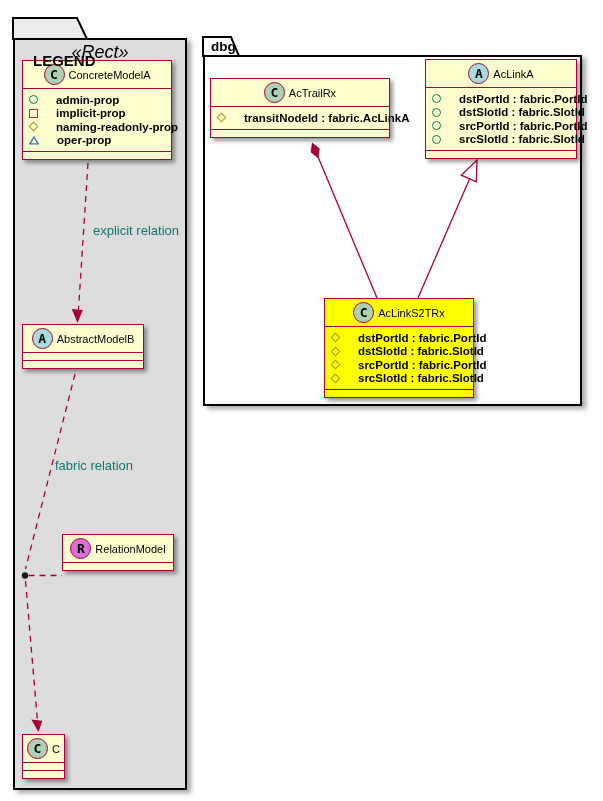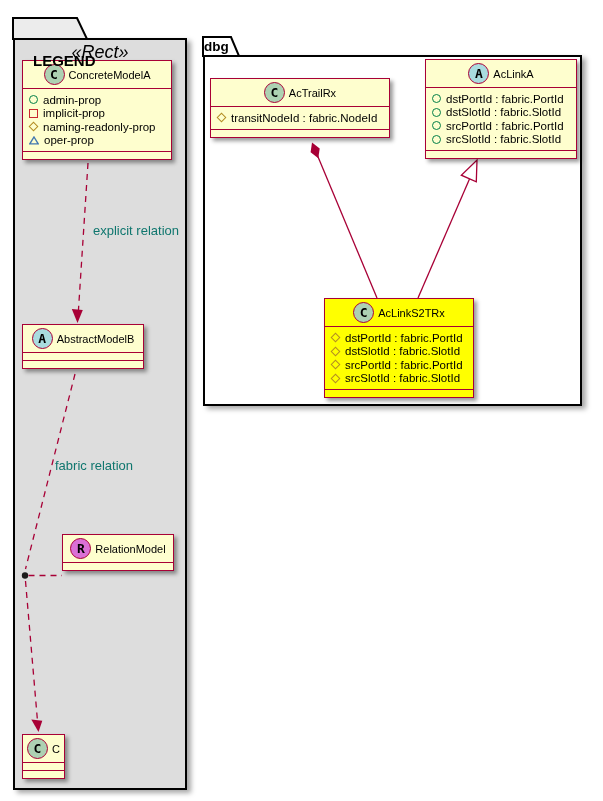--- a/index.html
+++ b/index.html
@@ -8,21 +8,21 @@
     background:#fff;color:#000;
     font-family:"Liberation Sans",sans-serif;
   }
   
   .pkg-body{position:absolute;z-index:1;box-sizing:border-box;border:2px solid #000;
             box-shadow:4px 3px 5px rgba(0,0,0,.35);}
   #legend-body{left:13px;top:38px;width:174px;height:752px;background:var(--legend-fill,#ddd);}
   #dbg-body{left:203px;top:55px;width:379px;height:351px;background:#fff;}
   .tab-label{position:absolute;z-index:4;font-weight:bold;color:#000;white-space:nowrap;}
   #legend-tab-label{left:33px;top:20px;font-size:15px;margin-top:32px;}
-  #dbg-tab-label{left:204px;top:39px;font-size:13.5px;}
+  #dbg-tab-label{left:211px;top:39px;font-size:13.5px;}
   .stereotype{position:absolute;z-index:4;left:13px;top:42px;width:174px;text-align:center;
               font-style:italic;font-size:18px;}
   
   svg.overlay{position:absolute;left:0;top:0;z-index:2;pointer-events:none;}
   .tab-fill{fill:#ececec;stroke:#000;stroke-width:2;}
   .tab-fill-w{fill:#fff;stroke:#000;stroke-width:2;}
   .rel{stroke:var(--line,#A80036);stroke-width:1.3;fill:none;}
   .dash{stroke-dasharray:6 5;}
   .ah{fill:var(--line,#A80036);stroke:none;}
   .tri{fill:#fff;stroke:var(--line,#A80036);stroke-width:1.3;}
@@ -36,21 +36,21 @@
     padding:3px 3px;border-bottom:1.5px solid var(--class-border,#A80036);}
   .spot{flex:0 0 auto;width:19px;height:19px;border:1.5px solid var(--class-border,#A80036);
     border-radius:50%;display:flex;align-items:center;justify-content:center;
     font-family:"DejaVu Sans Mono",monospace;font-weight:bold;font-size:13px;color:#000;}
   .spot-class{background:var(--spot-class,#ADD1B2);}
   .spot-abstract{background:var(--spot-abstract,#A9DCDF);}
   .spot-relation{background:var(--spot-relation,#DA70D6);}
   .uml-name{font-size:11px;white-space:nowrap;}
   .uml-name.it{}
   .uml-attrs{padding:4px 6px;border-bottom:1.5px solid var(--class-border,#A80036);}
-  .attr-row{display:flex;align-items:center;gap:5px;height:13.5px;white-space:nowrap;}
+  .attr-row{display:flex;align-items:center;gap:18px;height:13.5px;white-space:nowrap;font-weight:bold;}
   .attr-text{font-size:11.5px;}
   .aicon{flex:0 0 auto;display:inline-block;box-sizing:border-box;}
   .aicon-circle{width:9px;height:9px;border:1.5px solid var(--icon-circle,#038048);border-radius:50%;}
   .aicon-square{width:9px;height:9px;border:1.5px solid var(--icon-square,#C82930);}
   .aicon-diamond{width:7px;height:7px;border:1.4px solid var(--icon-diamond,#B38D22);transform:rotate(45deg);margin:0 1px;}
   .uml-empty{height:7px;}
   .uml-empty.sep{border-bottom:1.5px solid var(--class-border,#A80036);}
   
   .rel-label{position:absolute;z-index:4;font-size:13px;color:#0f766e;white-space:nowrap;}
   #label-explicit{left:93px;top:223px;}
@@ -140,21 +140,21 @@
       <div class="uml-empty"></div>
     </div>
   <div class="uml-class" style="left:210px;top:78px;width:180px;">
       <div class="uml-title">
         <span class="spot spot-class">C</span>
         <span class="uml-name">AcTrailRx</span>
       </div>
       <div class="uml-attrs">
         <div class="attr-row">
           <span class="aicon aicon-diamond"></span>
-          <span class="attr-text">transitNodeId : fabric.NodeId</span>
+          <span class="attr-text">transitNodeId : fabric.AcLinkA</span>
         </div>
       </div>
       <div class="uml-empty"></div>
     </div>
   <div class="uml-class" style="left:425px;top:59px;width:152px;">
       <div class="uml-title">
         <span class="spot spot-abstract">A</span>
         <span class="uml-name it">AcLinkA</span>
       </div>
       <div class="uml-attrs">

